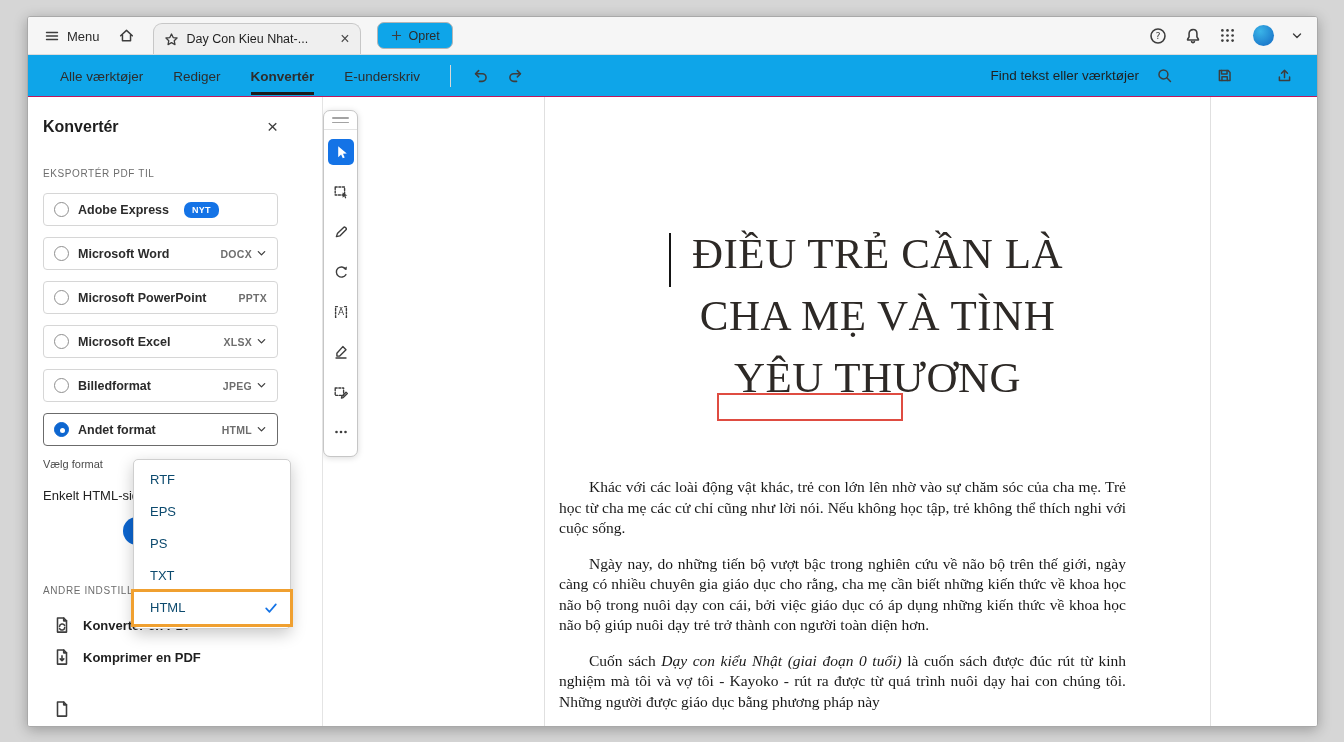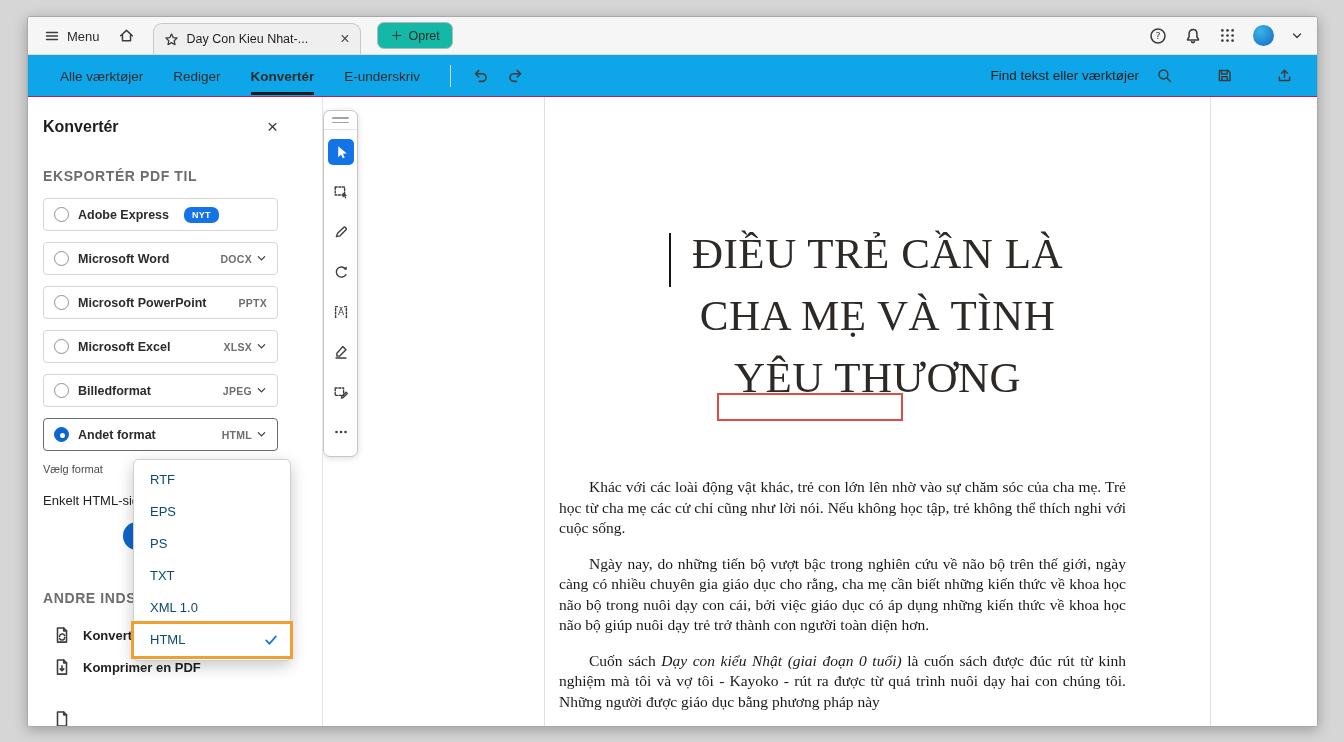--- a/index.html
+++ b/index.html
@@ -12,21 +12,21 @@
   
   .chrome { height:38px; background:#f6f6f6; border-bottom:1px solid #dcdcdc; display:flex; align-items:center; padding:0 14px 0 10px; }
   .chrome-btn { display:flex; align-items:flex-end; gap:7px; font-size:13px; color:#2c2c2c; padding:4px 6px; cursor:default; }
   .home-btn { margin-left:8px; padding:4px; }
   .doc-tab { margin-left:14px; align-self:flex-end; width:208px; height:31px; background:#efefef;
              border:1px solid #c7c7c7; border-bottom:none; border-radius:9px 9px 0 0;
              display:flex; align-items:center; gap:8px; padding:0 10px; font-size:12.5px; color:#1f1f1f; }
   .doc-tab .title { flex:1; white-space:nowrap; overflow:hidden; }
   .x-glyph { font-size:16px; color:#4a4a4a; line-height:1; }
   .create-btn { margin-left:16px; height:27px; padding:0 12px; border:1px solid #b5b5b5; border-radius:7px;
-                background:#14b8a6; display:flex; align-items:center; gap:6px; font-size:12.5px; }
+                background:#0ea5e9; display:flex; align-items:center; gap:6px; font-size:12.5px; }
   .chrome-right { margin-left:auto; display:flex; align-items:center; gap:17px; }
   .avatar { width:21px; height:21px; border-radius:50%; background:radial-gradient(circle at 35% 30%, #3ab4e8, #1268c3); }
 
   
   .toolbar { height:42px; background:#0ea5e9; border-bottom:1px solid #be185d; display:flex; align-items:center; padding:0 18px 0 32px; }
   .tb-tab { font-size:13.5px; color:#2d2d2d; margin-right:30px; position:relative; padding:12px 0 11px; cursor:default; }
   .tb-tab.active { font-weight:700; }
   .tb-tab.active::after { content:""; position:absolute; left:0; right:0; bottom:0; height:2.5px; background:#1b1b1b; }
   .tb-divider { width:1px; height:22px; background:#d8d8d8; margin-right:14px; }
   .tb-iconbtn { width:30px; height:30px; display:flex; align-items:center; justify-content:center; margin-right:6px; }
@@ -36,21 +36,21 @@
   .gap24 { width:10px; }
 
   
   .body-row { display:flex; height:629px; }
 
   
   .panel { width:295px; min-width:295px; background:#fff; border-right:1px solid #e4e4e4; overflow:hidden; padding:0 44px 0 15px; position:relative; }
   .panel-head { margin-top:20px; display:flex; align-items:center; justify-content:space-between; }
   .panel-title { font-size:16px; font-weight:700; color:#1d1d1d; }
   .panel-close { font-size:19px; color:#3f3f3f; line-height:1; }
-  .section-label { margin-top:32px; font-size:14px; font-weight:700; letter-spacing:.6px; color:#6d6d6d; white-space:nowrap; }
+  .section-label { margin-top:32px; font-size:10px; font-weight:400; letter-spacing:.6px; color:#6d6d6d; white-space:nowrap; }
   .opt-list { margin-top:14px; }
   .opt { height:33px; border:1px solid #d6d6d6; border-radius:4px; margin-bottom:11px; background:#fff;
          display:flex; align-items:center; gap:9px; padding:0 10px; }
   .opt.selected { border-color:#6b6b6b; }
   .radio { width:15px; height:15px; min-width:15px; border:1.5px solid #8f8f8f; border-radius:50%; position:relative; }
   .radio.sel { border-color:#0d66d0; background:#0d66d0; }
   .radio.sel::after { content:""; position:absolute; left:4.5px; top:4.5px; width:5px; height:5px; border-radius:50%; background:#fff; }
   .opt-label { font-size:12.5px; font-weight:700; color:#2b2b2b; white-space:nowrap; }
   .badge { margin-left:6px; background:#1473e6; color:#fff; font-size:9px; font-weight:700; letter-spacing:.3px;
            padding:3px 8px; border-radius:7px; }
@@ -386,21 +386,20 @@
         </div>
       </div>
     </div>
   </div>
 
   <div class="format-dropdown">
     <div class="dd-item">RTF</div>
     <div class="dd-item">EPS</div>
     <div class="dd-item">PS</div>
     <div class="dd-item">TXT</div>
-    <div class="dd-item">XML 1.0</div>
     <div class="dd-item sel">
       <span>HTML</span>
       <svg class="ic blue" width="14" height="14" viewBox="0 0 16 16">
           <path d="M2.5 8.5 6.3 12.3 13.5 3.8"></path>
         </svg>
     </div>
   </div>
 
 </div>
 

